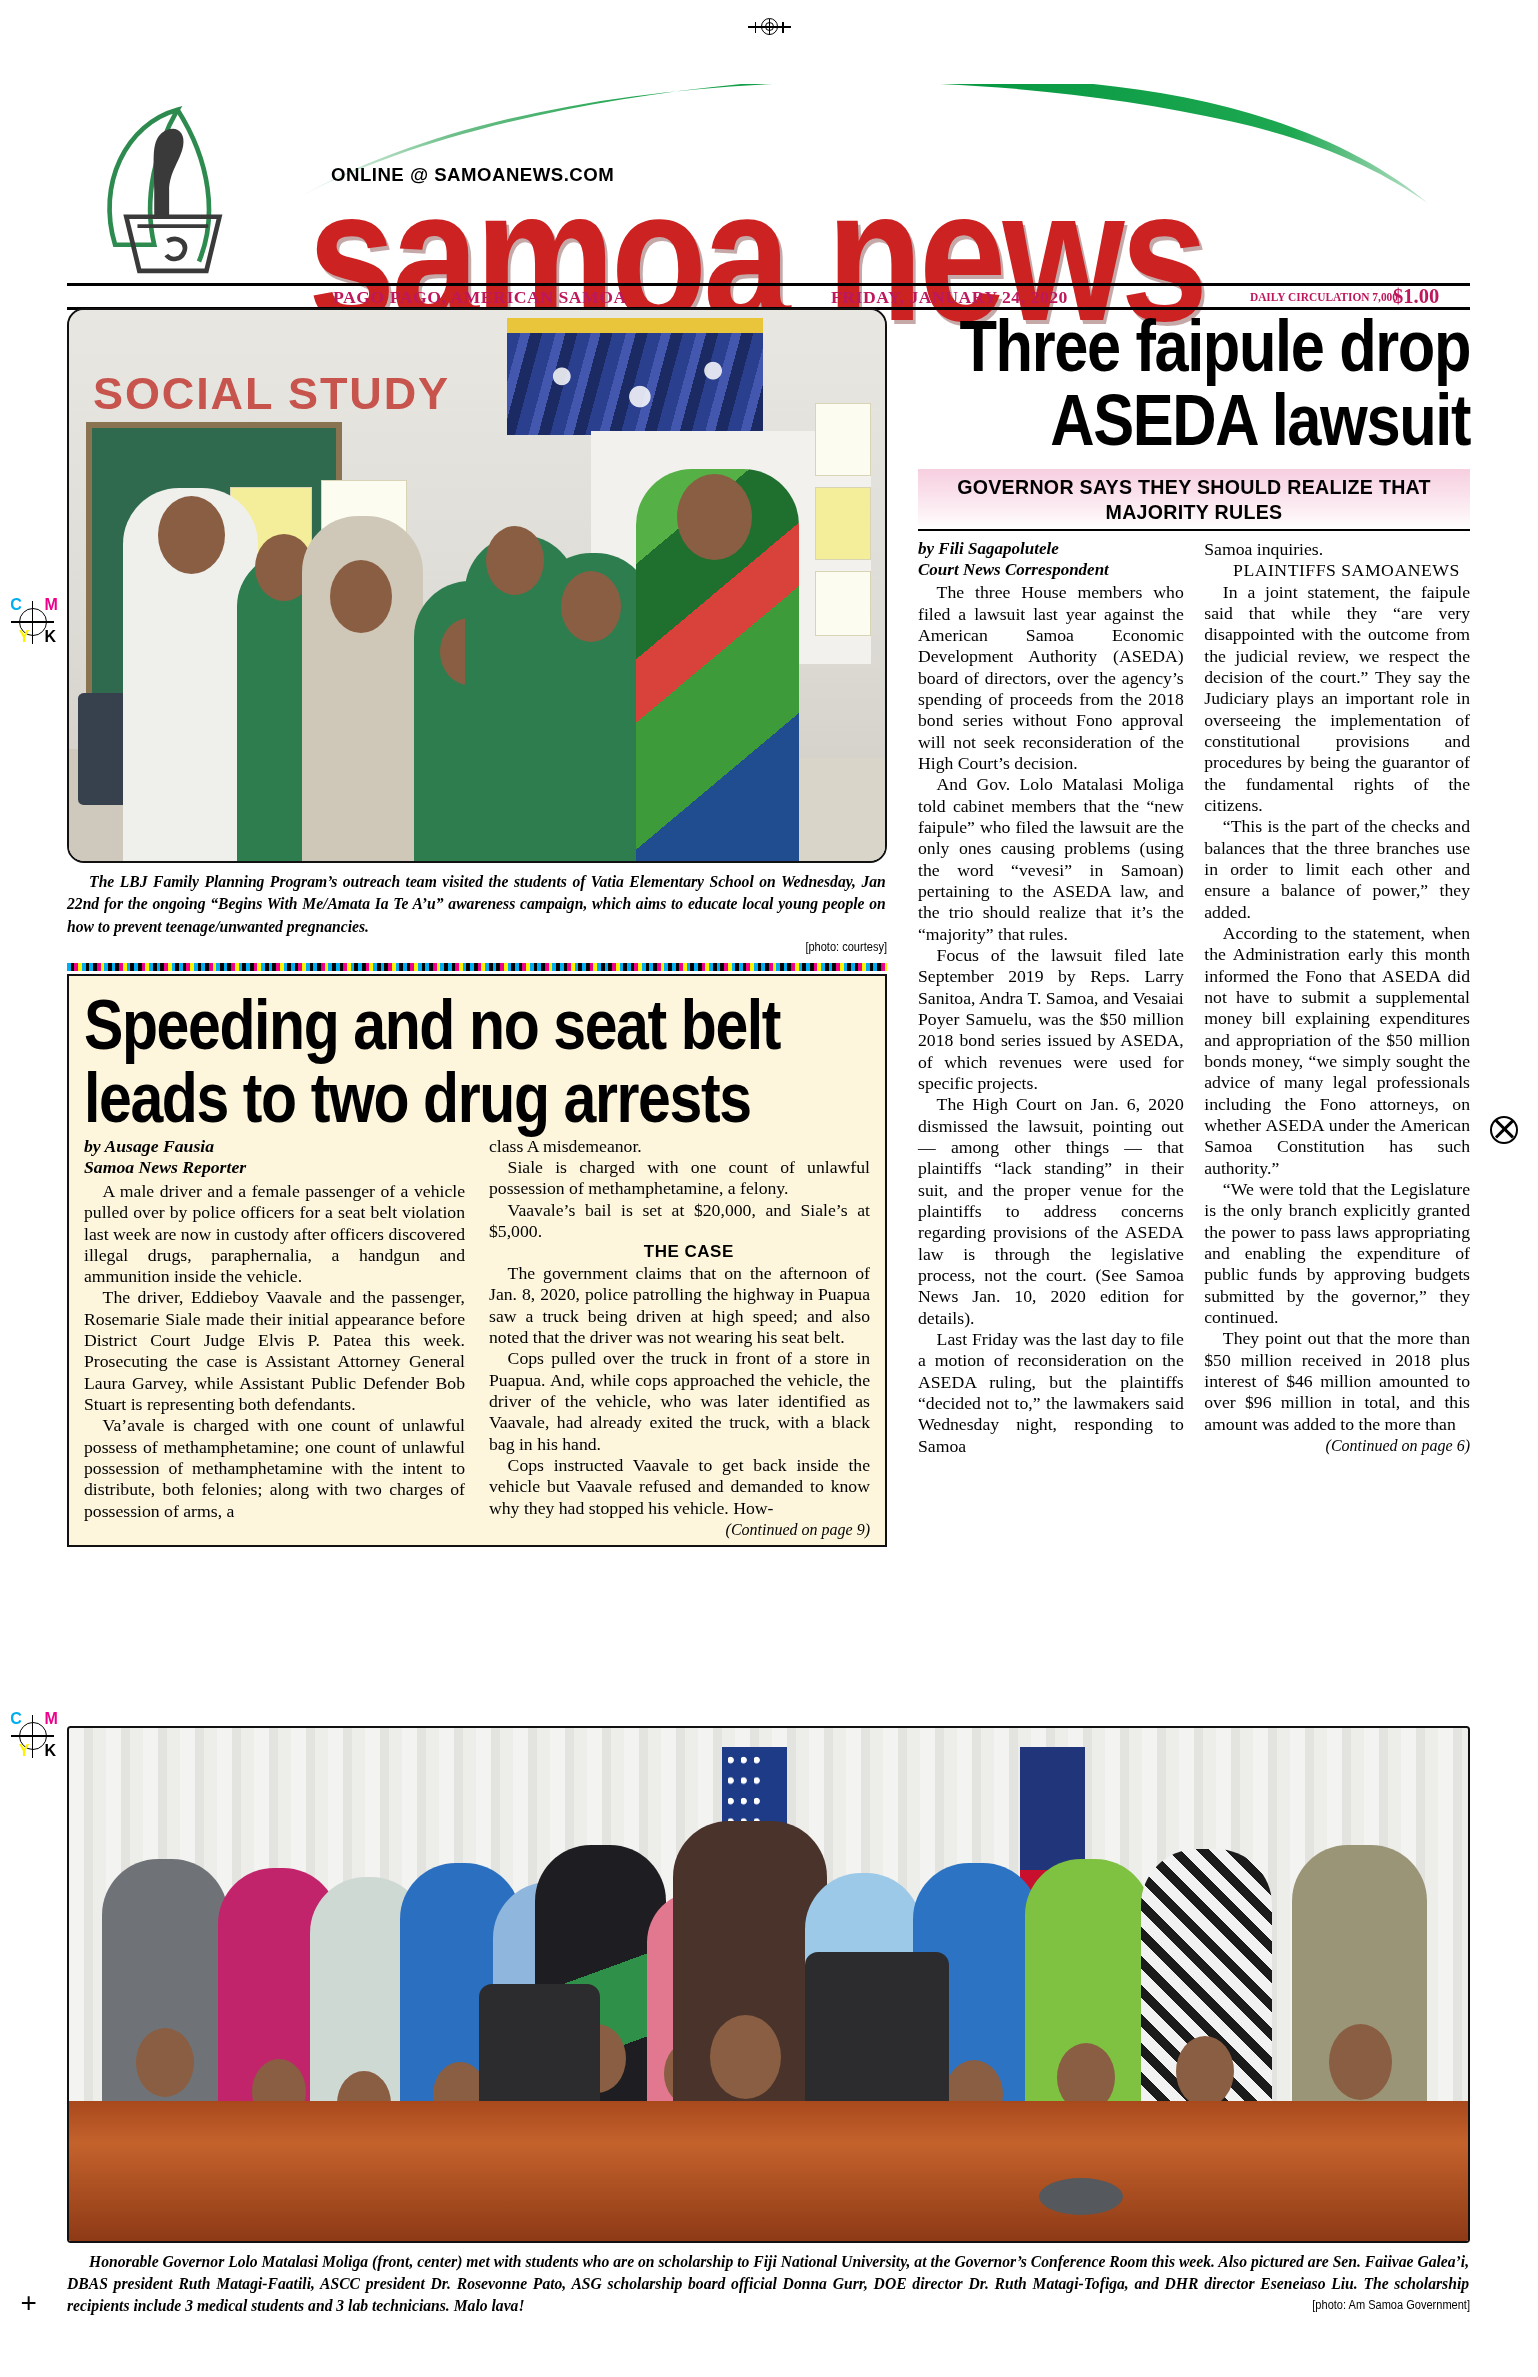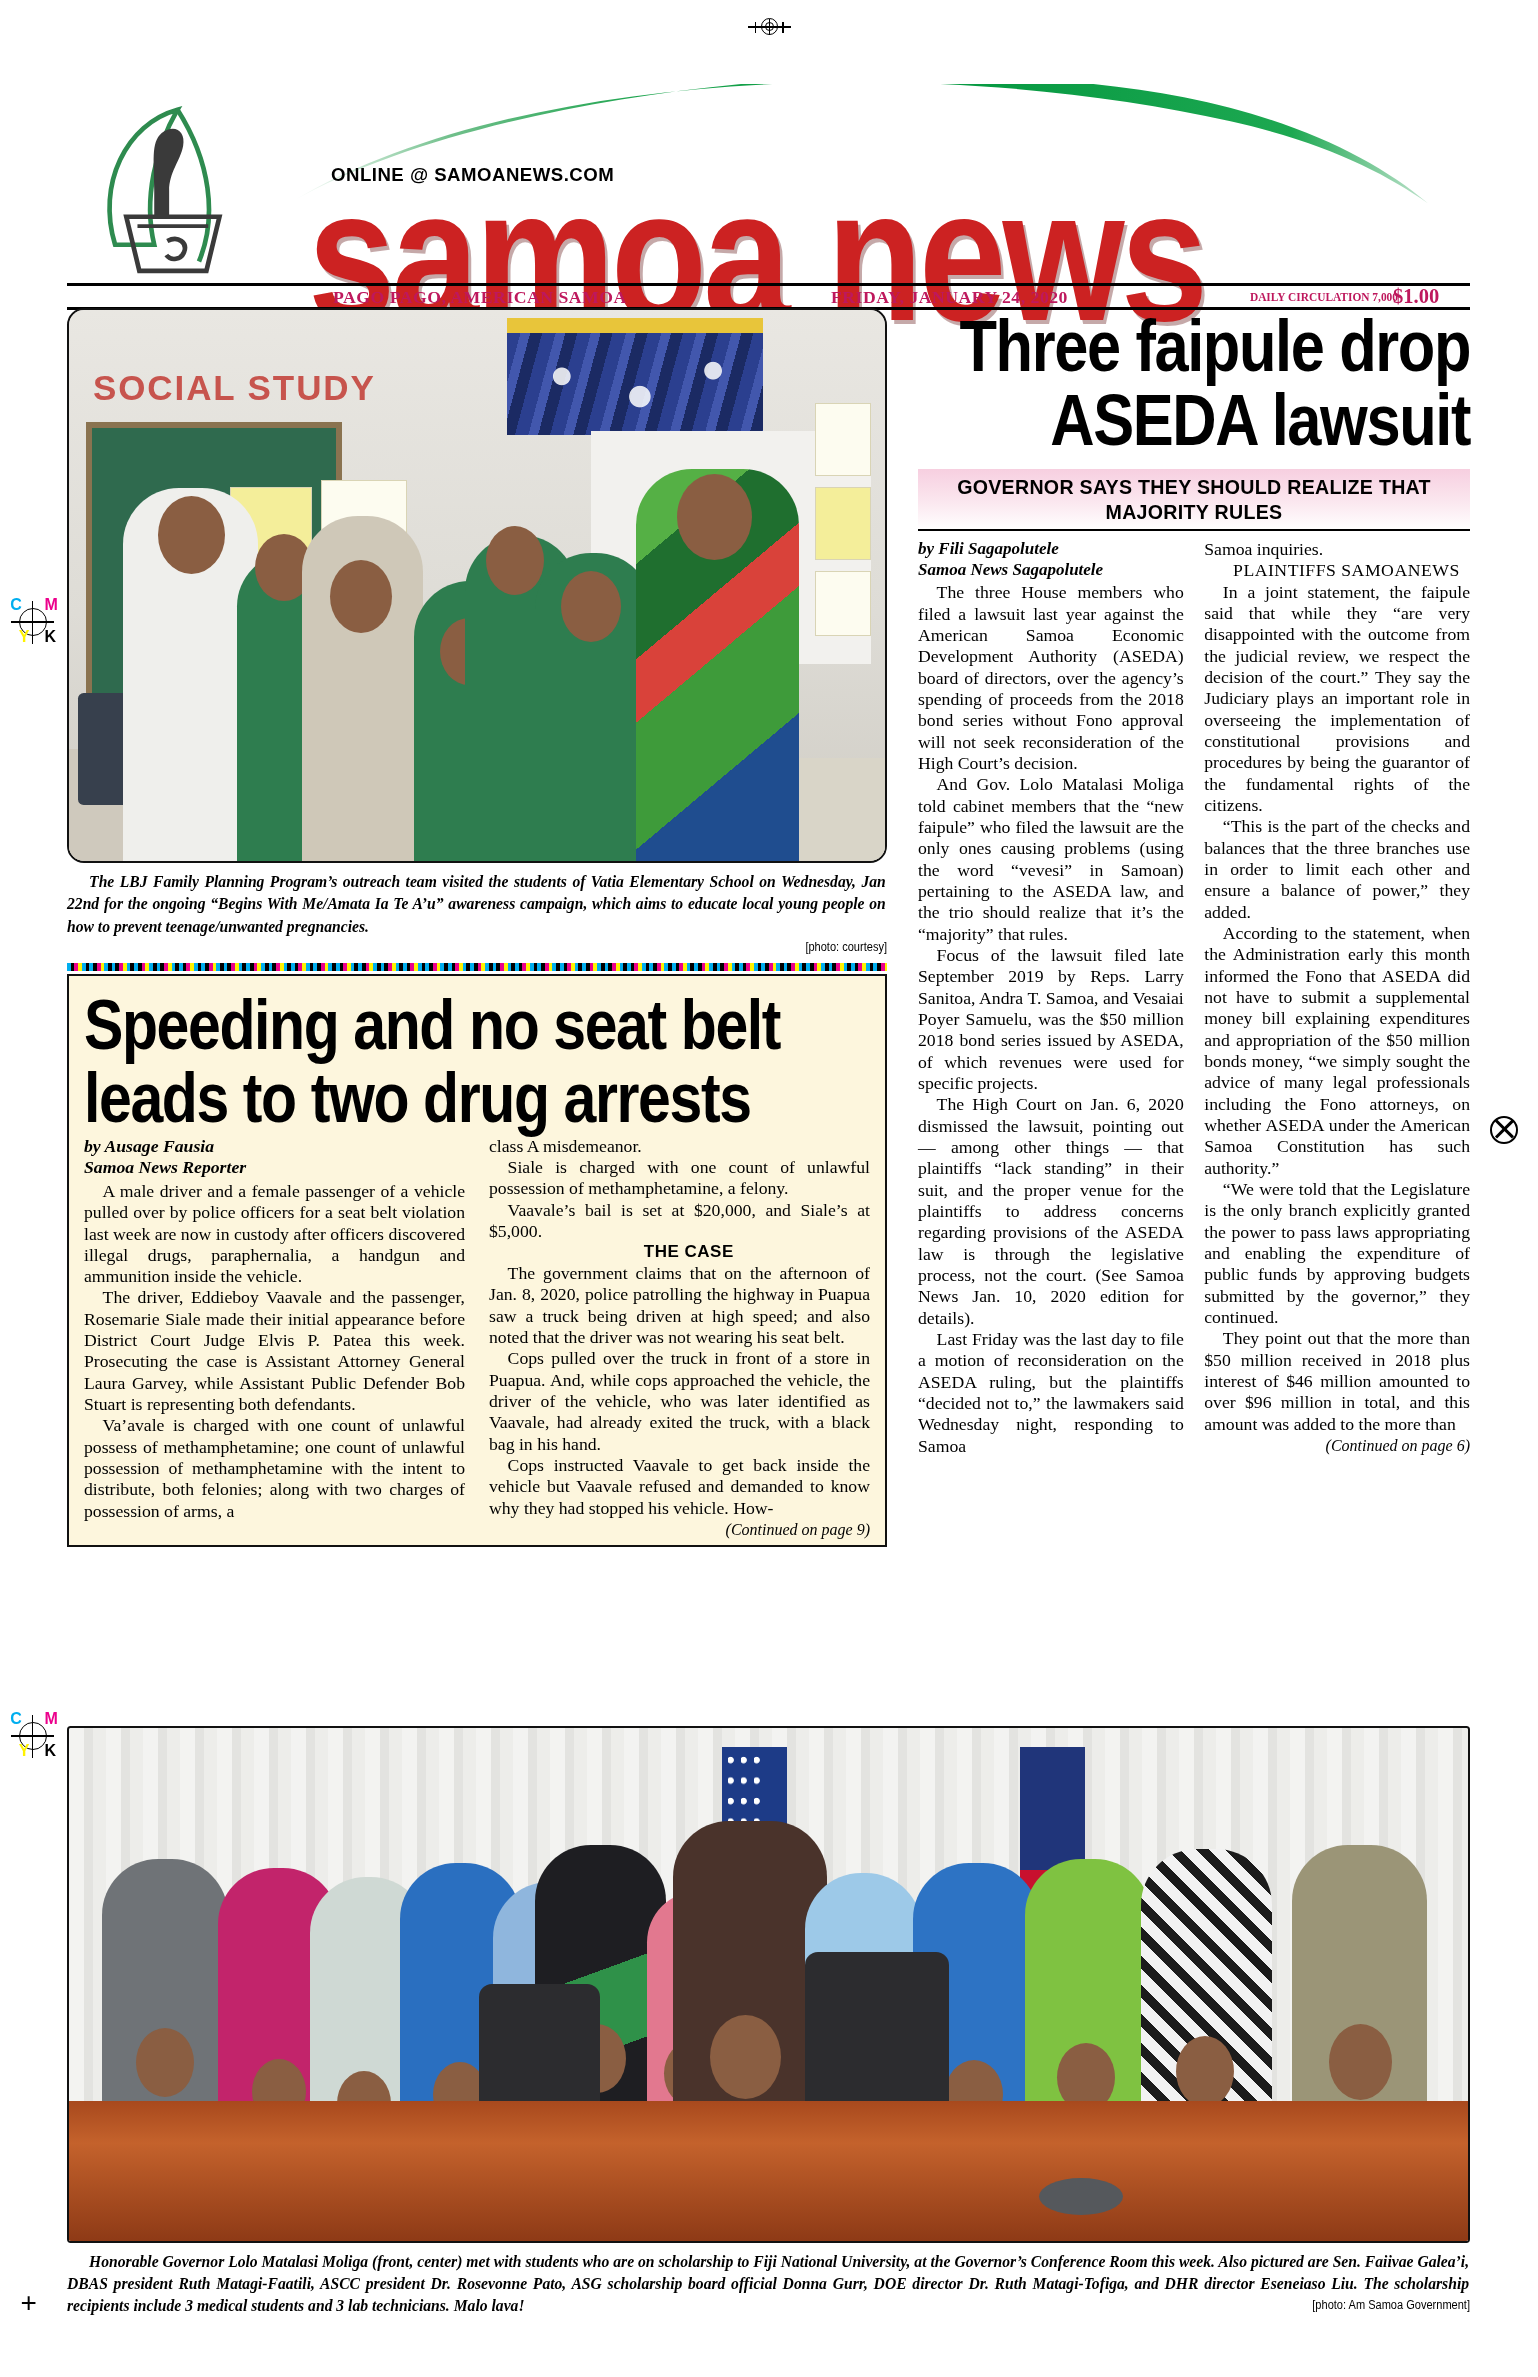--- a/index.html
+++ b/index.html
@@ -87,21 +87,21 @@
   
   .photo-frame {
     border:2.8px solid #111; border-radius:17px; overflow:hidden; position:relative; background:#b9b9b9;
   }
   .photo-frame.sq { border-radius:3.7px; }
 
   
   #photo-top { width:820px; height:555px; }
   .ph-wall { position:absolute; inset:0; background:linear-gradient(180deg,#e9e7e2 0%,#dedcd6 55%,#cfccc4 100%); }
   .ph-board { position:absolute; left:17px; top:112px; width:256px; height:280px; background:#2f6a4e; border:6.5px solid #8a7350; }
-  .ph-social { position:absolute; left:24px; top:58px; font-family:"Liberation Sans",sans-serif; font-weight:bold; font-size:35px; color:#c23b34; letter-spacing:1.9px; opacity:.85; }
+  .ph-social { position:absolute; left:24px; top:58px; font-family:"Liberation Sans",sans-serif; font-weight:bold; font-size:45px; color:#c23b34; letter-spacing:1.9px; opacity:.85; }
   .ph-valance { position:absolute; left:438px; top:7.5px; width:256px; height:117px; background:repeating-linear-gradient(105deg,#2b3f8f 0 13px,#4257ad 13px 22.4px,#1b2a63 22.4px 34px); border-top:15px solid #e8c53a; }
   .ph-valance::after { content:""; position:absolute; inset:15px 5.6px 5.6px 5.6px; background:radial-gradient(circle at 20% 35%, #fff 0 8.4px, transparent 9.3px), radial-gradient(circle at 52% 60%, #fff 0 10.3px, transparent 11.2px), radial-gradient(circle at 82% 28%, #fff 0 8.4px, transparent 9.3px); opacity:.85; }
   .ph-wb { position:absolute; left:522px; top:121px; width:280px; height:233px; background:#f2f1ee; }
   .ph-paper { position:absolute; background:#fdfcf0; border:0.9px solid #d9d4b5; }
   .ph-person { position:absolute; bottom:0; border-radius:56px 56px 0 0; }
   .ph-head { position:absolute; border-radius:50%; background:#8a5e42; }
   .ph-table { position:absolute; left:447px; bottom:0; width:373px; height:103px; background:#d9d5c8; }
   .ph-floor { position:absolute; left:0; bottom:0; width:214px; height:112px; background:#cfc9bd; }
   .ph-chair { position:absolute; left:9.3px; bottom:56px; width:89px; height:112px; background:#37404d; border-radius:5.6px; }
 
@@ -341,21 +341,21 @@
     <div>ASEDA lawsuit</div>
   </div>
 
   <div class="subhead-band">
     <span>GOVERNOR SAYS THEY SHOULD REALIZE THAT</span>
     <span>MAJORITY  RULES</span>
   </div>
 
   <div class="twocol">
     <div class="byline small">by Fili Sagapolutele</div>
-    <div class="byline small" style="margin-bottom:1.9px;">Samoa News Sagapolutele</div>
+    <div class="byline small" style="margin-bottom:1.9px;">Court News Correspondent</div>
     <div class="bodytext">
       <p>The three House members who filed a lawsuit last year against the American Samoa Economic Development Authority (ASEDA) board of directors, over the agency’s spending of proceeds from the 2018 bond series without Fono approval will not seek reconsideration of the High Court’s decision.</p>
       <p>And Gov. Lolo Matalasi Moliga told cabinet members that the “new faipule” who filed the lawsuit are the only ones causing problems (using the word “vevesi” in Samoan) pertaining to the ASEDA law, and the trio should realize that it’s the “majority” that rules.</p>
       <p>Focus of the lawsuit filed late September 2019 by Reps. Larry Sanitoa, Andra T. Samoa, and Vesaiai Poyer Samuelu, was the $50 million 2018 bond series issued by ASEDA, of which revenues were used for specific projects.</p>
       <p>The High Court on Jan. 6, 2020 dismissed the lawsuit, pointing out — among other things — that plaintiffs “lack standing” in their suit, and the proper venue for the plaintiffs to address concerns regarding provisions of the ASEDA law is through the legislative process, not the court. (See Samoa News Jan. 10, 2020 edition for details).</p>
       <p>Last Friday was the last day to file a motion of reconsideration on the ASEDA ruling, but the plaintiffs “decided not to,” the lawmakers said Wednesday night, responding to Samoa</p>
     </div>
     <div class="bodytext">
       <p class="noind">Samoa inquiries.</p>
       <p class="subsec">PLAINTIFFS SAMOANEWS</p>

